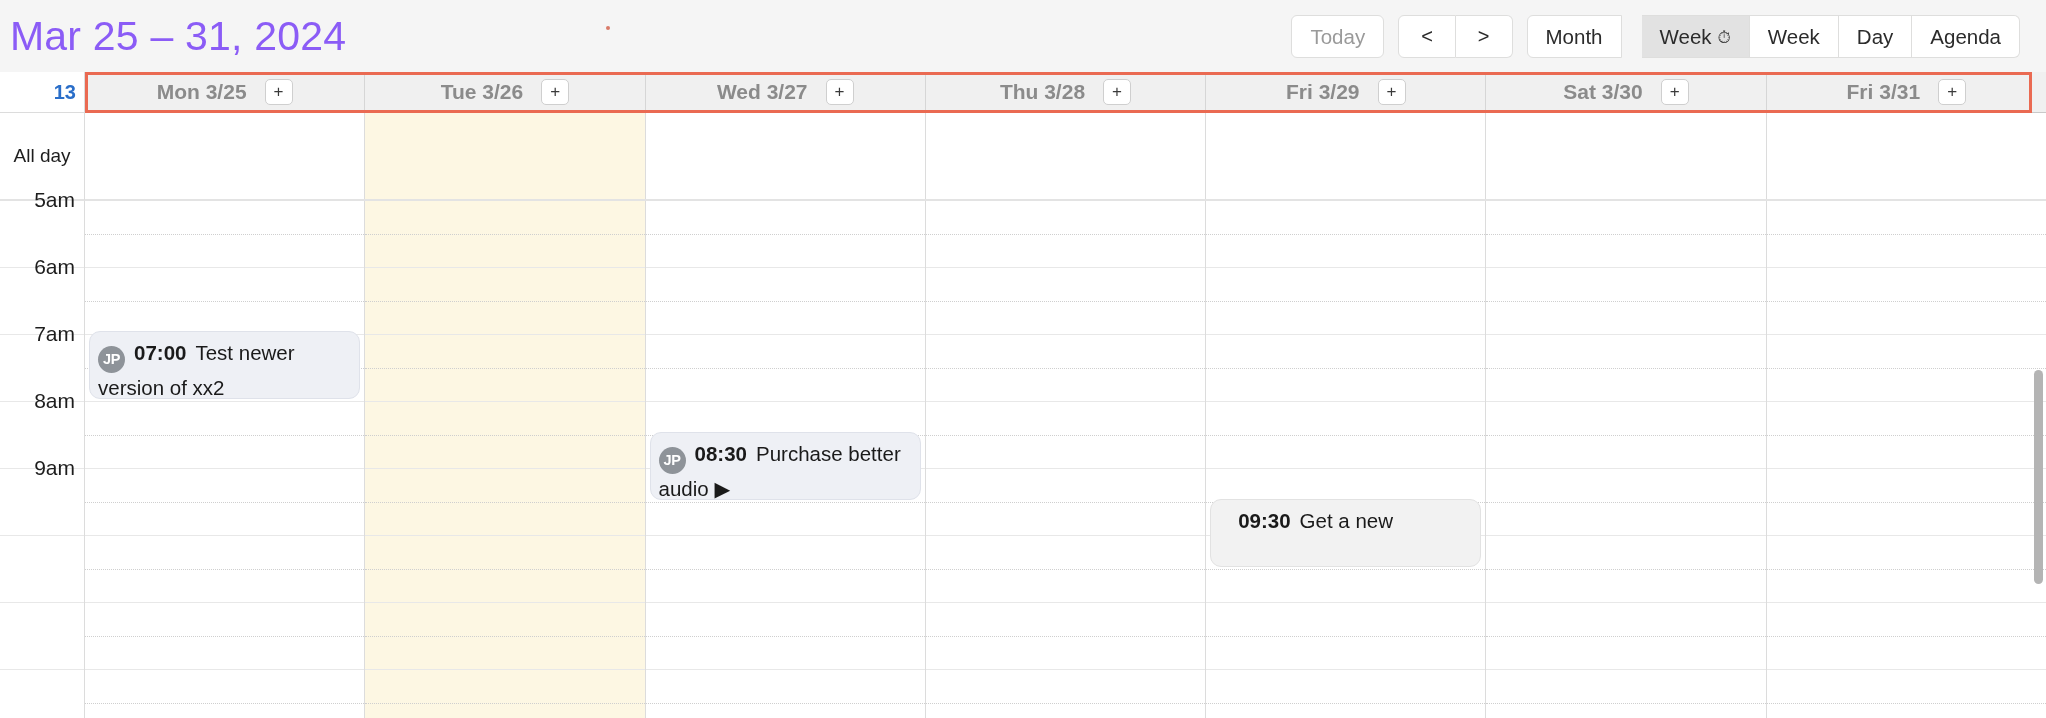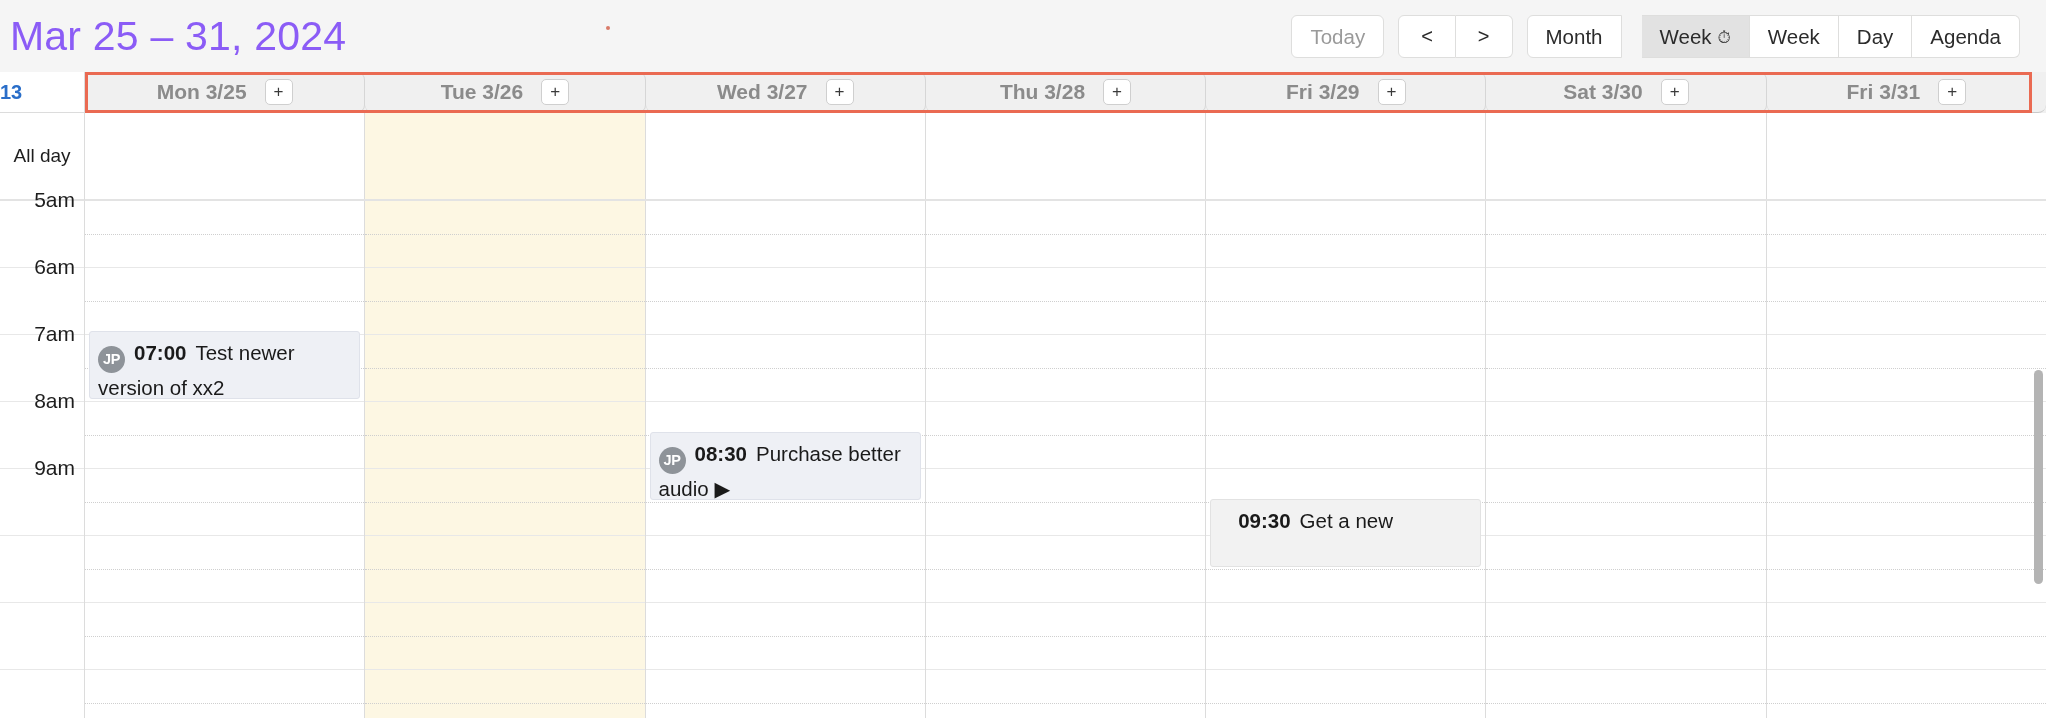--- a/index.html
+++ b/index.html
@@ -77,36 +77,36 @@
     height: 41px;
     background: #fff;
     position: relative;
   }
   .head-corner {
     width: 85px;
     border-right: 1px solid #dcdcdc;
     border-bottom: 1px solid #dcdcdc;
     display: flex;
     align-items: center;
-    padding-right: 24px;
+    justify-content: flex-end;
+    padding-right: 8px;
     background: #fff;
   }
   .week-num { color: #2a6ec9; font-size: 20px; font-weight: bold; }
 
   .head-days { display: flex; flex: 1; background: #f0f0f0; }
   .head-cell {
     flex: 1;
     border-right: 1px solid #d6d6d6;
     border-bottom: 1px solid #c9c9c9;
     display: flex;
     align-items: center;
     justify-content: center;
     gap: 18px;
     background: #f0f0f0;
-    border-radius: 8px;
   }
   .head-cell:last-child { border-right: none; }
   .head-label { font-size: 21px; font-weight: bold; color: #8b8b8b; white-space: nowrap; }
   .add-btn {
     width: 28px; height: 26px;
     background: #fff;
     border: 1px solid #cfcfcf;
     border-radius: 5px;
     font-size: 17px;
     color: #3a3a3a;
@@ -167,21 +167,21 @@
     left: 0; right: 0; top: 33px;
     border-bottom: 1px dotted #cfcfcf;
   }
 
   
   .event {
     position: absolute;
     left: 4px; right: 4px;
     background: #eef0f5;
     border: 1px solid #dfe2ea;
-    border-radius: 3px;
+    border-radius: 11px;
     overflow: hidden;
     padding: 6px 8px 0 8px;
     font-size: 20.5px;
     color: #1a1a1a;
     line-height: 29px;
     cursor: pointer;
     z-index: 3;
   }
   .event .avatar {
     display: inline-block;

